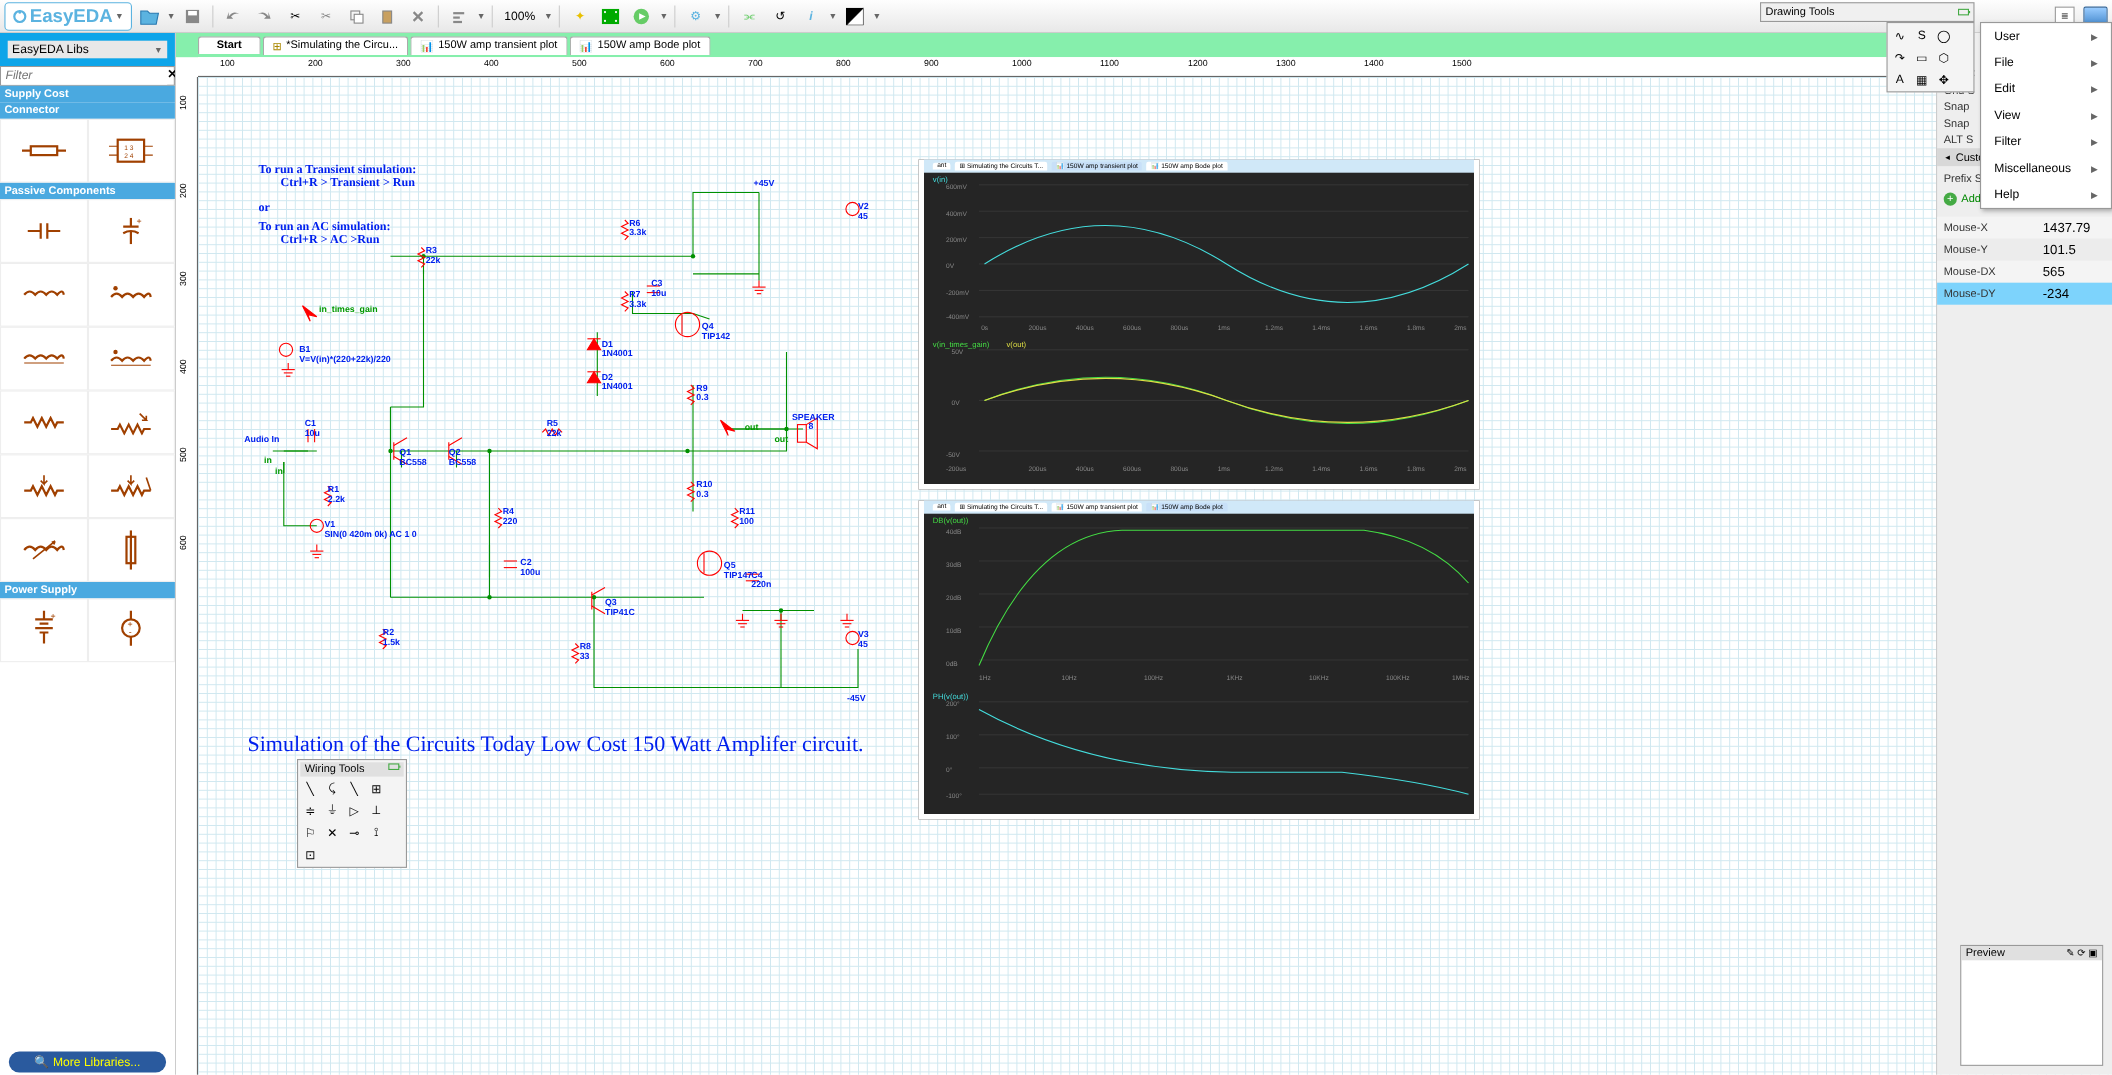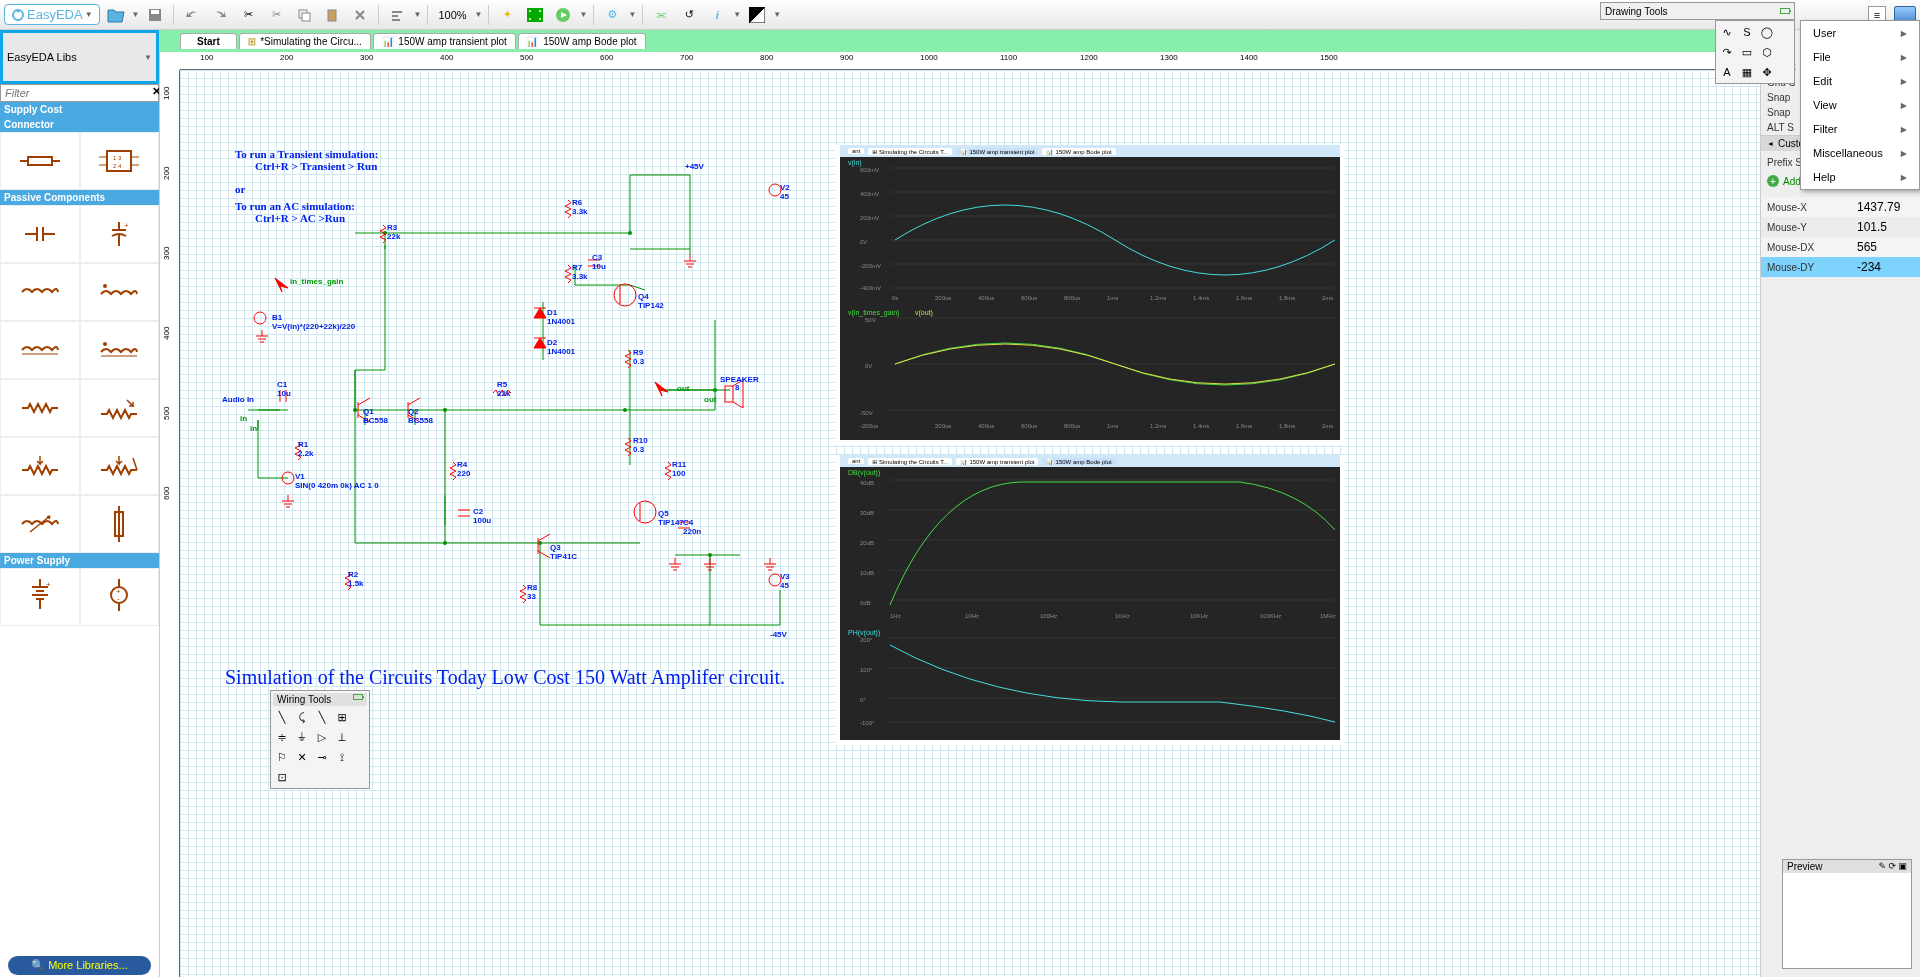--- a/index.html
+++ b/index.html
@@ -1,29 +1,29 @@
 <!DOCTYPE html>
 <html><head>
 <meta charset="utf-8">
 <style>
 * { margin: 0; padding: 0; box-sizing: border-box; font-family: Arial, sans-serif; }
 body { background: #fff; overflow: hidden; font-size: 11px; }
 
 
 .top-toolbar { height: 30px; background: linear-gradient(#fefefe, #e8e8e8); border-bottom: 1px solid #ccc; display: flex; align-items: center; padding: 0 4px; gap: 4px; }
 .logo { display: flex; align-items: center; gap: 2px; padding: 2px 6px; border: 1px solid #5bb3e0; border-radius: 4px; background: #fff; }
-.logo-text { color: #5bb3e0; font-weight: normal; font-size: 13px; }
+.logo-text { color: #5bb3e0; font-weight: bold; font-size: 17px; }
 .toolbar-btn { width: 24px; height: 24px; display: flex; align-items: center; justify-content: center; cursor: pointer; border-radius: 2px; }
 .toolbar-sep { width: 1px; height: 20px; background: #ccc; margin: 0 2px; }
 .zoom-text { font-size: 11px; padding: 0 4px; }
 .chevron { font-size: 8px; color: #666; }
 
 
 .left-panel { position: absolute; left: 0; top: 30px; bottom: 0; width: 160px; background: #fff; border-right: 1px solid #ccc; overflow-y: auto; }
-.libs-header { display: flex; align-items: center; background: #e8e8e8; border: 3px solid #0ea5e9; padding: 18px 4px; font-size: 11px; }
+.libs-header { display: flex; align-items: center; background: #e8e8e8; border: 7px solid #0ea5e9; padding: 2px 4px; font-size: 11px; }
 .filter-row { display: flex; border: 1px solid #999; }
 .filter-input { flex: 1; border: none; padding: 2px 4px; font-size: 11px; font-style: italic; color: #999; }
 .filter-close { width: 16px; text-align: center; cursor: pointer; font-weight: bold; }
 .section-header { background: #4aa9e0; color: #fff; font-size: 10px; font-weight: bold; padding: 2px 4px; }
 .section-grid { display: grid; grid-template-columns: 1fr 1fr; }
 .grid-cell { height: 58px; border: 1px solid #eee; display: flex; align-items: center; justify-content: center; cursor: pointer; }
 .more-libs { position: absolute; bottom: 2px; left: 8px; right: 8px; background: #2a5a9e; color: #ff0; border-radius: 10px; padding: 3px; text-align: center; font-size: 11px; cursor: pointer; }
 
 
 .tab-bar { position: absolute; left: 160px; right: 0; top: 30px; height: 22px; background: #86efac; display: flex; align-items: center; gap: 2px; padding-left: 20px; }

